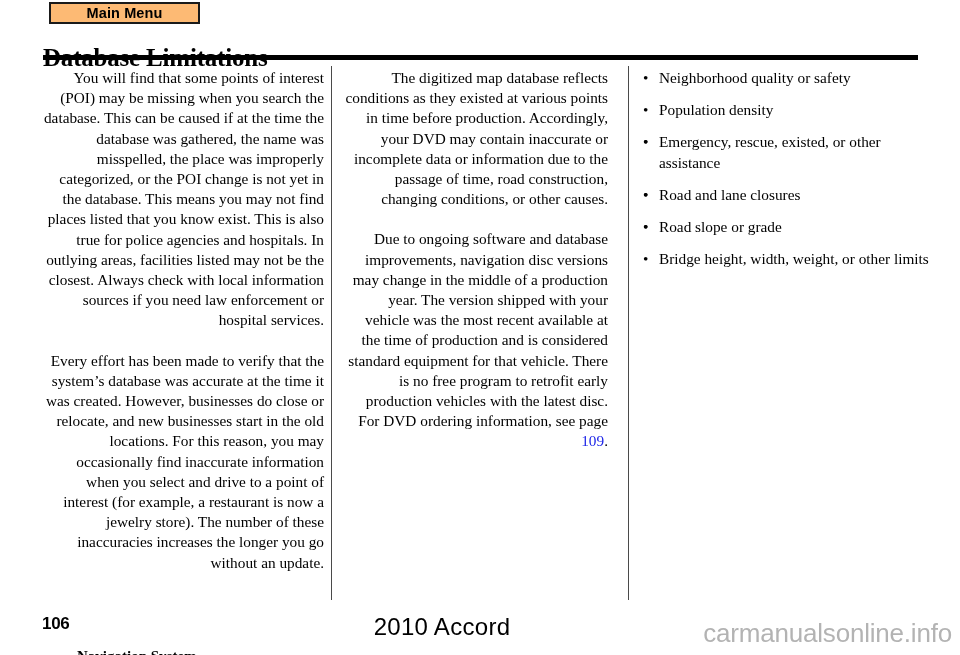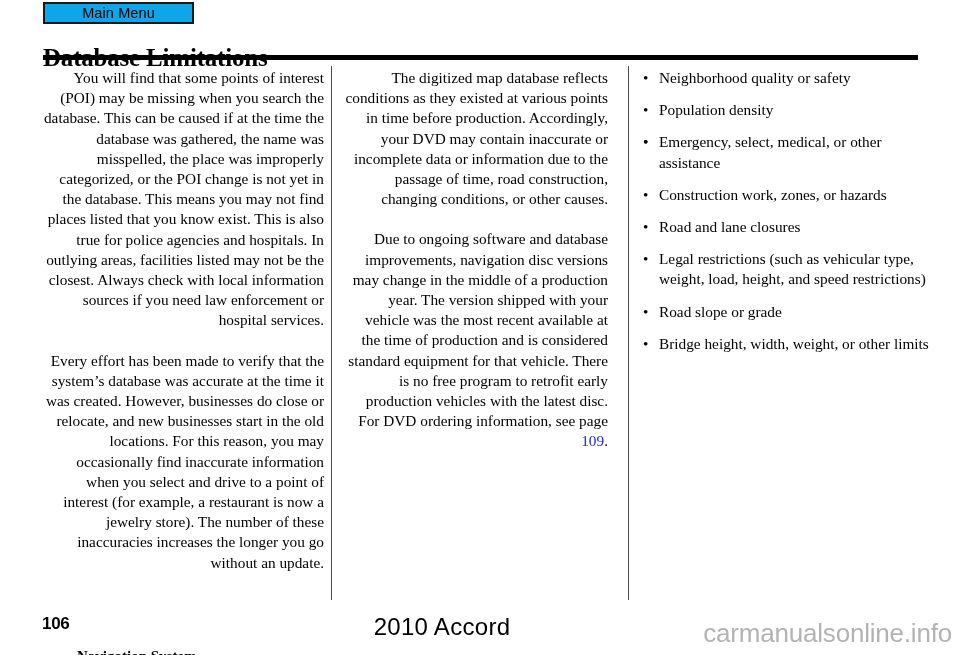--- a/index.html
+++ b/index.html
@@ -13,33 +13,33 @@
     height: 655px;
     position: relative;
     overflow: hidden;
     font-family: "Liberation Serif", "DejaVu Serif", serif;
     color: #000000;
   }
 
   
   #main-menu-button {
     position: absolute;
-    left: 43px;
+    left: 49px;
     top: 2px;
     width: 151px;
     height: 22px;
     border: 2px solid #1a1a1a;
-    background: #0ea5e9;
+    background: #fdba74;
     box-sizing: border-box;
     display: flex;
     align-items: center;
     justify-content: center;
     font-family: "Liberation Sans", "DejaVu Sans", sans-serif;
     font-size: 14.5px;
-    font-weight: 400;
+    font-weight: 700;
     letter-spacing: 0.1px;
     color: #000;
     cursor: pointer;
   }
 
   
   #page-title {
     position: absolute;
     left: 43px;
     top: 26px;
@@ -178,24 +178,24 @@
 <div class="column" id="column-mid">
   <p class="para">The digitized map database reflects conditions as they existed at various points in time before production. Accordingly, your DVD may contain inaccurate or incomplete data or information due to the passage of time, road construction, changing conditions, or other causes.</p>
   <p class="para"><span>Due to ongoing software and database improvements, navigation disc versions may change in the middle of a production year. The version shipped with your vehicle was the most recent available at the time of production and is considered standard equipment for that vehicle. There is no free program to retrofit early production vehicles with the latest disc. For DVD ordering information, see page </span><a href="#" class="page-link">109</a><span>.</span></p>
 </div>
 
 <div class="column" id="column-right">
   <ul class="bullets">
     <li><span class="bullet-dot">•</span><span>Neighborhood quality or safety</span></li>
     <li><span class="bullet-dot">•</span><span>Population density</span></li>
     <li><span class="bullet-dot">•</span></li>
-    <li><span class="bullet-dot">•</span><span>Emergency, select, medical, or other assistance</span></li>
-    <li><span class="bullet-dot">•</span><span>Construction work, zones, or hazards</span></li>
+    <li><span class="bullet-dot">•</span><span>Emergency, rescue, existed, or other assistance</span></li>
+    <li><span class="bullet-dot">•</span></li>
     <li><span class="bullet-dot">•</span><span>Road and lane closures</span></li>
-    <li><span class="bullet-dot">•</span><span>Legal restrictions (such as vehicular type, weight, load, height, and speed restrictions)</span></li>
+    <li><span class="bullet-dot">•</span></li>
     <li><span class="bullet-dot">•</span><span>Road slope or grade</span></li>
     <li><span class="bullet-dot">•</span><span>Bridge height, width, weight, or other limits</span></li>
   </ul>
 </div>
 
 <div id="footer-page-number">106</div>
 <div id="footer-section-title">Navigation System</div>
 <div id="footer-model">2010 Accord</div>
 <div id="watermark">carmanualsonline.info</div>
 

